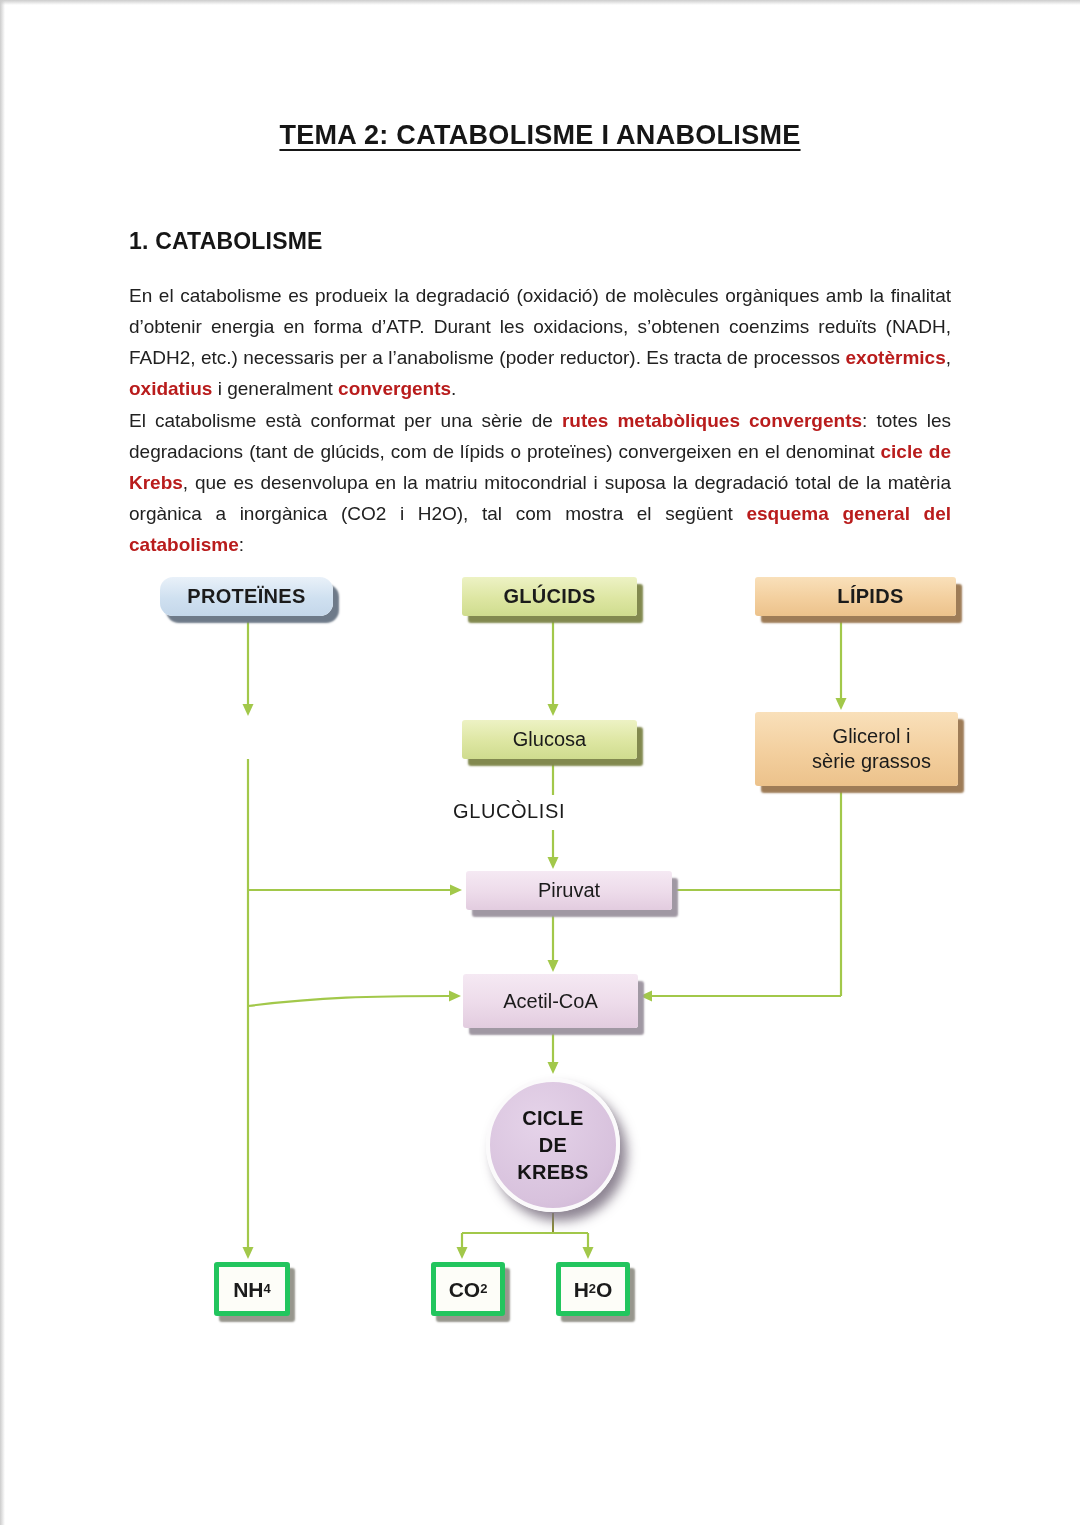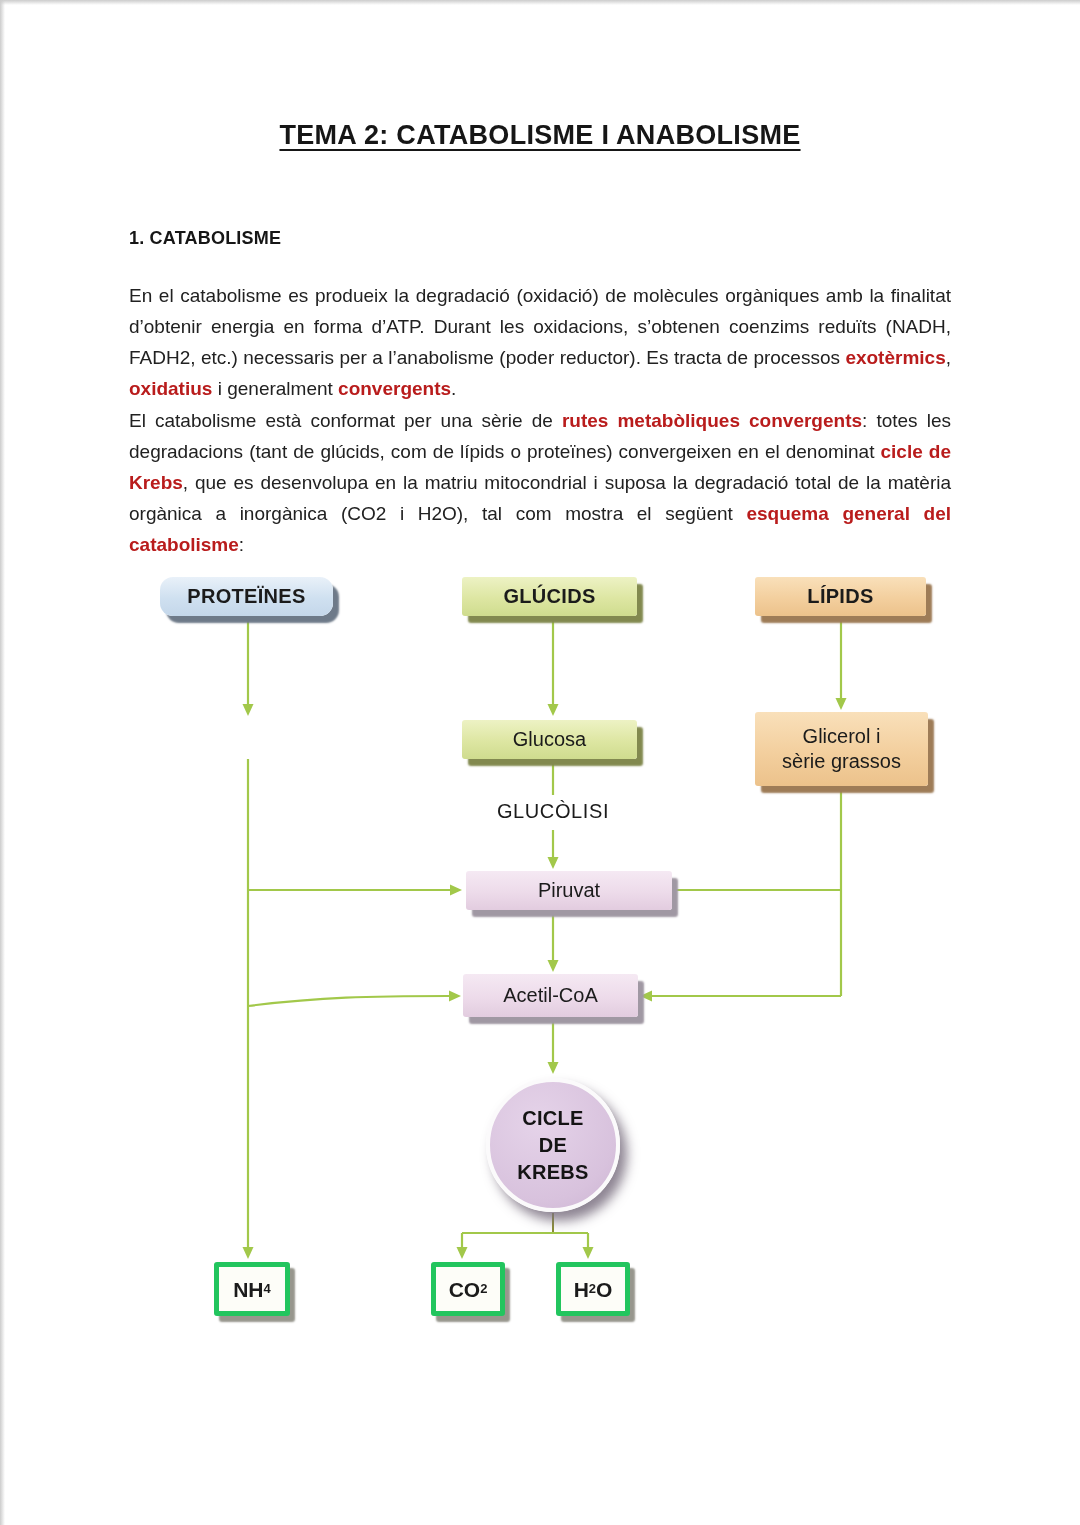--- a/index.html
+++ b/index.html
@@ -14,21 +14,21 @@
     background:linear-gradient(90deg,#cccccc,rgba(255,255,255,0));}
 
   .title{
     position:absolute;top:120px;left:0;width:1080px;margin:0;
     text-align:center;font-size:27px;font-weight:700;letter-spacing:.3px;
     text-decoration:underline;text-underline-offset:5px;text-decoration-thickness:2px;
     color:#161616;
   }
   .section-heading{
     position:absolute;top:228px;left:129px;margin:0;
-    font-size:18px;font-weight:700;color:#161616;letter-spacing:.2px;
+    font-size:23px;font-weight:700;color:#161616;letter-spacing:.2px;
   }
   .body-text{
     position:absolute;left:129px;width:822px;margin:0;
     font-size:19px;line-height:31px;text-align:justify;color:#212121;
   }
   .para1{top:280px;}
   .para2{top:405px;}
   .body-text b{font-weight:700;color:#b91c1c;}
 
   
@@ -49,20 +49,21 @@
     box-shadow:6px 7px 2px #6e7a89;
     border-radius:13px;
   }
   .node.green{
     background:linear-gradient(180deg,#edf2c4,var(--c-box-green) 55%,#cfdc8e);
     box-shadow:6px 7px 2px #82894f;
   }
   .node.orange{
     background:linear-gradient(180deg,#f9e0ba,var(--c-box-orange) 55%,#ecc28b);
     box-shadow:6px 7px 2px #9e7c57;
+    padding-left:30px;
   }
   .node.pink{
     background:linear-gradient(180deg,#f5e9f3,var(--c-box-pink) 55%,#e2ccdf);
     box-shadow:6px 7px 2px #a098a3;
   }
   .node.white{
     background:var(--c-box-white);
     box-shadow:5px 6px 2px #97968d;
     border:5px solid #22c55e;
     font-weight:700;font-size:21px;
@@ -71,21 +72,21 @@
   .circle{
     position:absolute;display:flex;align-items:center;justify-content:center;
     text-align:center;border-radius:50%;
     background:radial-gradient(circle at 38% 32%,#e5d3e9,var(--c-circle-lavender) 68%,#ccb4d2);
     border:4px solid #fbfafb;
     box-shadow:7px 9px 12px rgba(122,112,128,.85);
     font-weight:700;font-size:20px;line-height:27px;color:#141414;
     white-space:pre-line;letter-spacing:.3px;
   }
   .flow-label{
-    position:absolute;text-align:center;font-size:20px;color:#1b1b1b;
+    position:absolute;text-align:left;font-size:20px;color:#1b1b1b;
     letter-spacing:.6px;
   }
 </style>
 </head>
 <body>
 
 <div class="page">
   <div class="edge-top"></div>
   <div class="edge-left"></div>
 
@@ -160,21 +161,21 @@
     <div class="node green head" style="left:462px;top:577px;width:175px;height:39px">GLÚCIDS</div>
     <div class="node orange head" style="left:755px;top:577px;width:171px;height:39px">LÍPIDS</div>
 
     <div class="node green" style="left:462px;top:720px;width:175px;height:39px">Glucosa</div>
     <div class="node orange" style="left:755px;top:712px;width:173px;height:74px">Glicerol i
 sèrie grassos</div>
 
     <div class="flow-label" style="left:453px;top:800px;width:200px">GLUCÒLISI</div>
 
     <div class="node pink" style="left:466px;top:871px;width:206px;height:39px">Piruvat</div>
-    <div class="node pink" style="left:463px;top:974px;width:175px;height:43px">Acetil-CoA</div>
+    <div class="node pink" style="left:463px;top:974px;width:175px;height:54px">Acetil-CoA</div>
 
     <div class="circle" style="left:486px;top:1078px;width:126px;height:126px">CICLE
 DE
 KREBS</div>
 
     <div class="node white" style="left:214px;top:1262px;width:66px;height:44px"><span>NH</span><sub>4</sub></div>
     <div class="node white" style="left:431px;top:1262px;width:64px;height:44px"><span>CO</span><sub>2</sub></div>
     <div class="node white" style="left:556px;top:1262px;width:64px;height:44px"><span>H</span><sub>2</sub><span>O</span></div>
   </div>
 </div>

